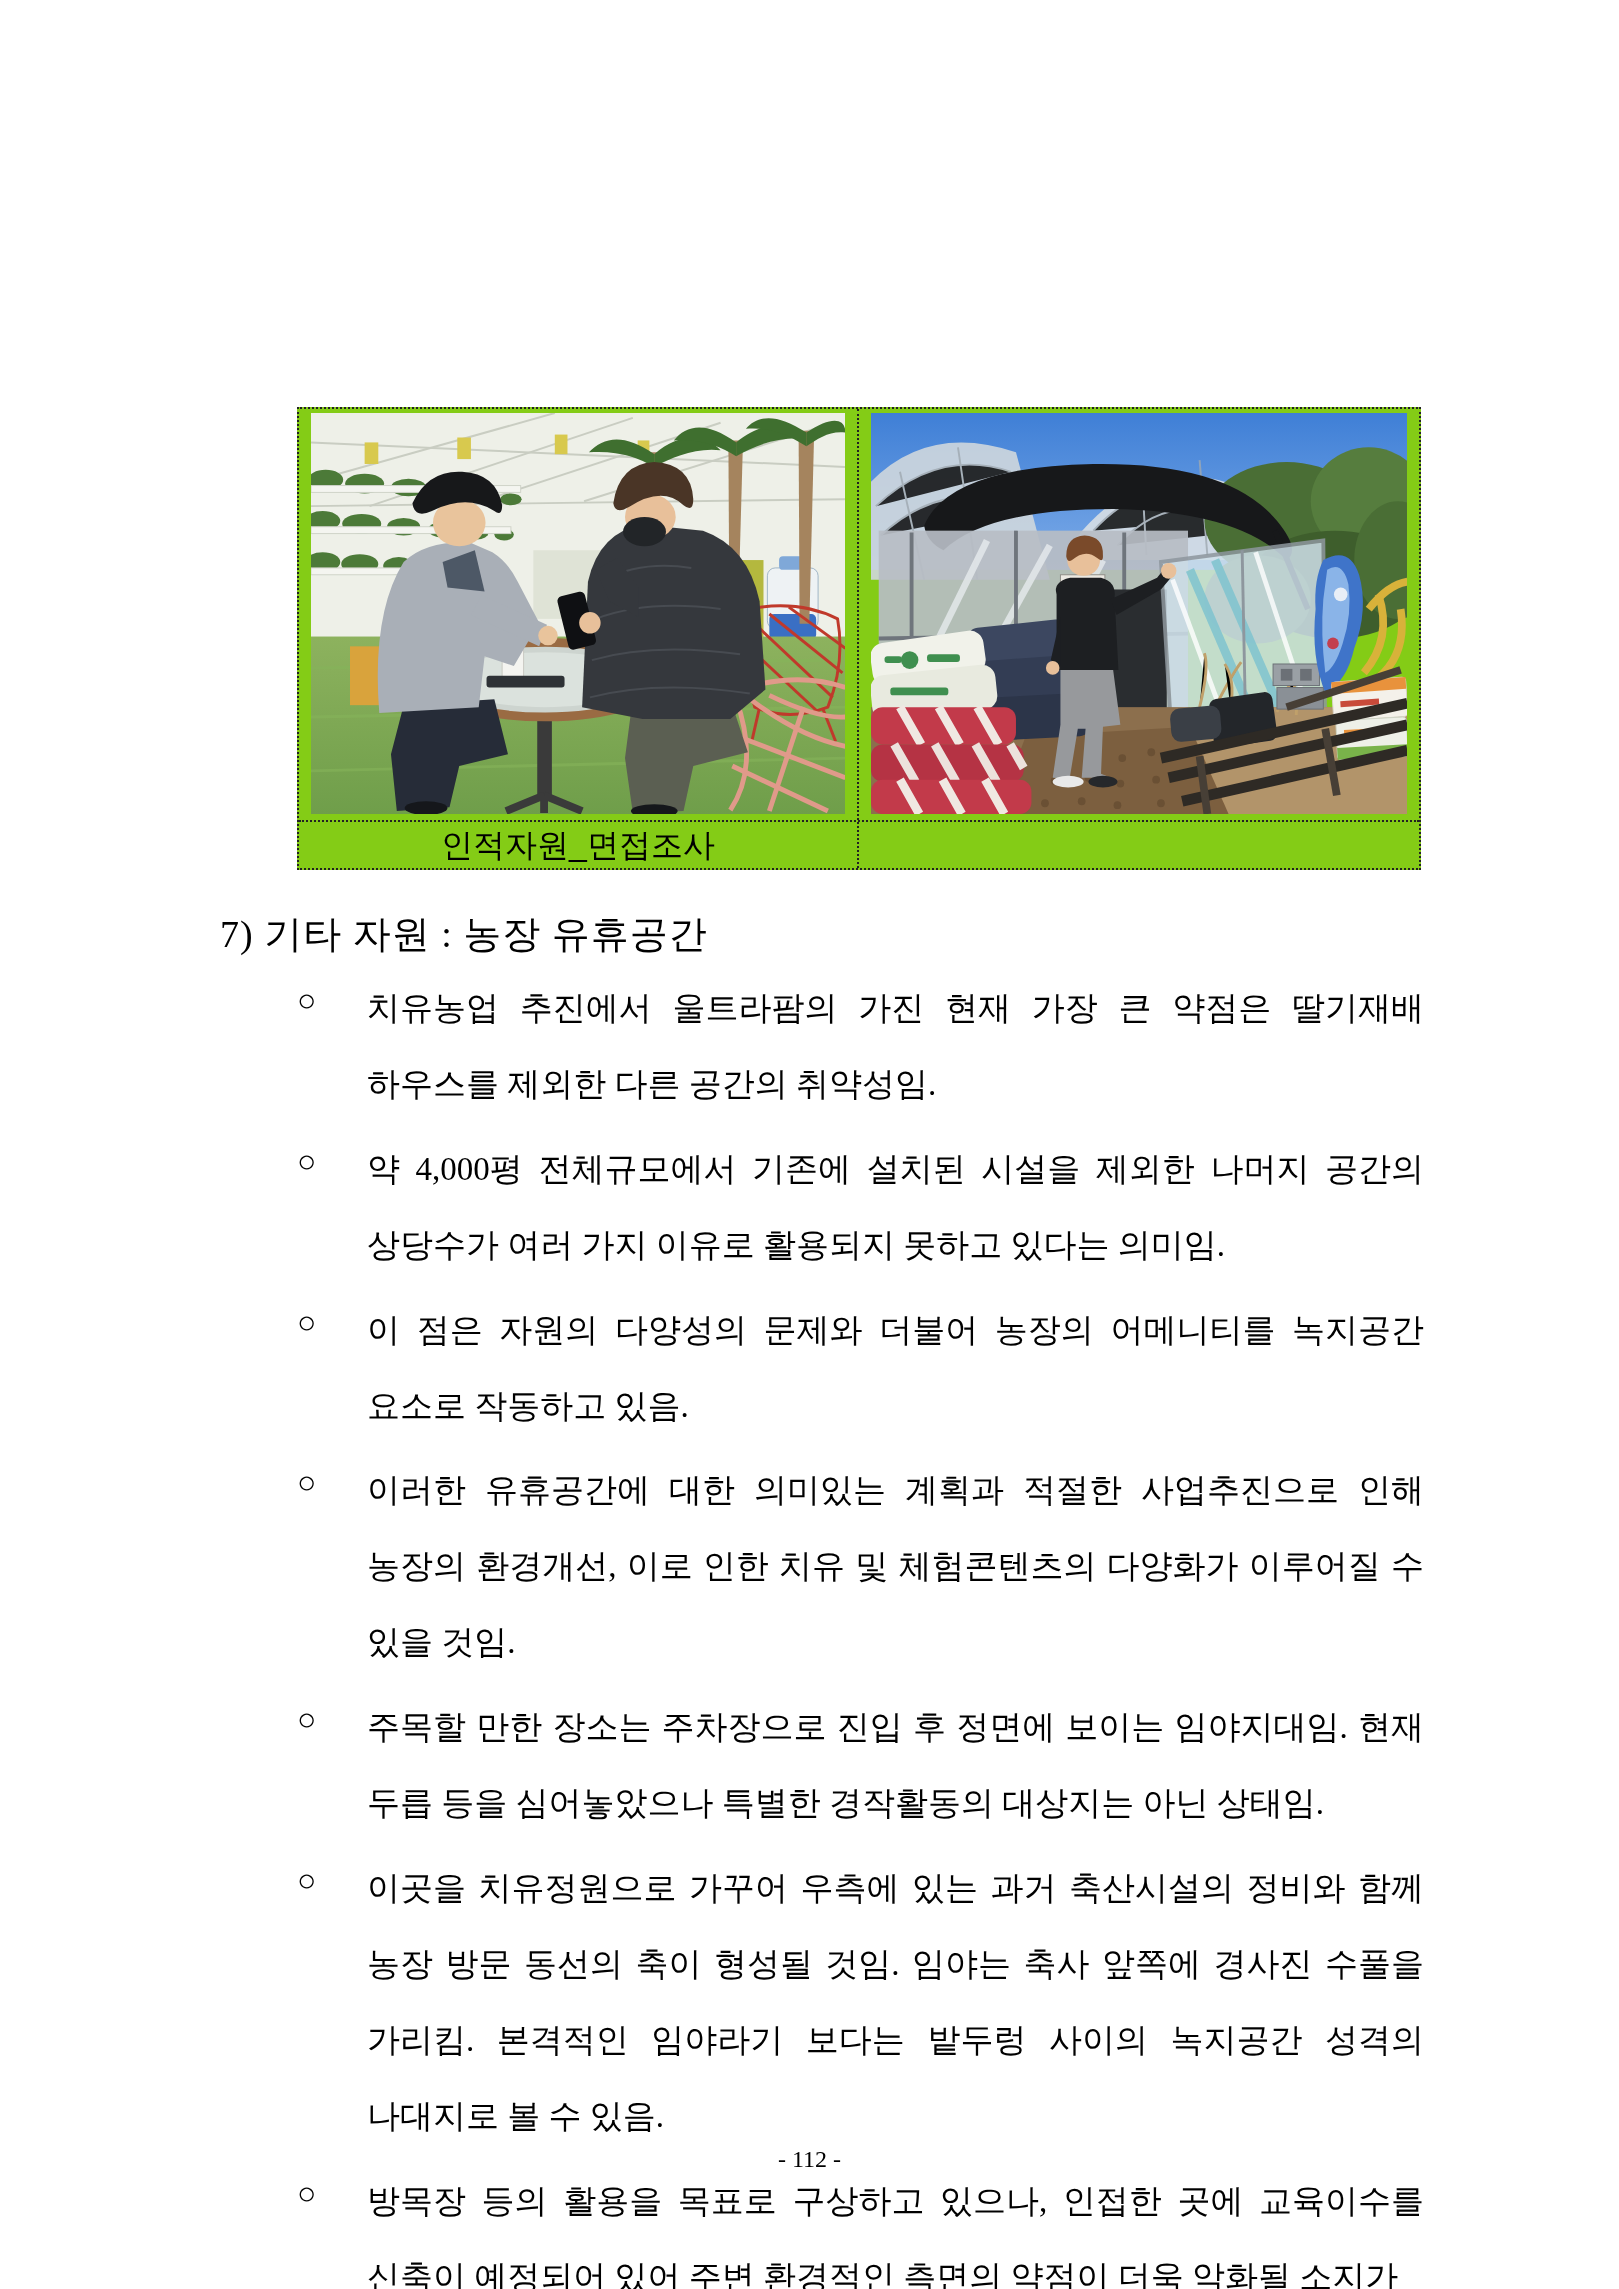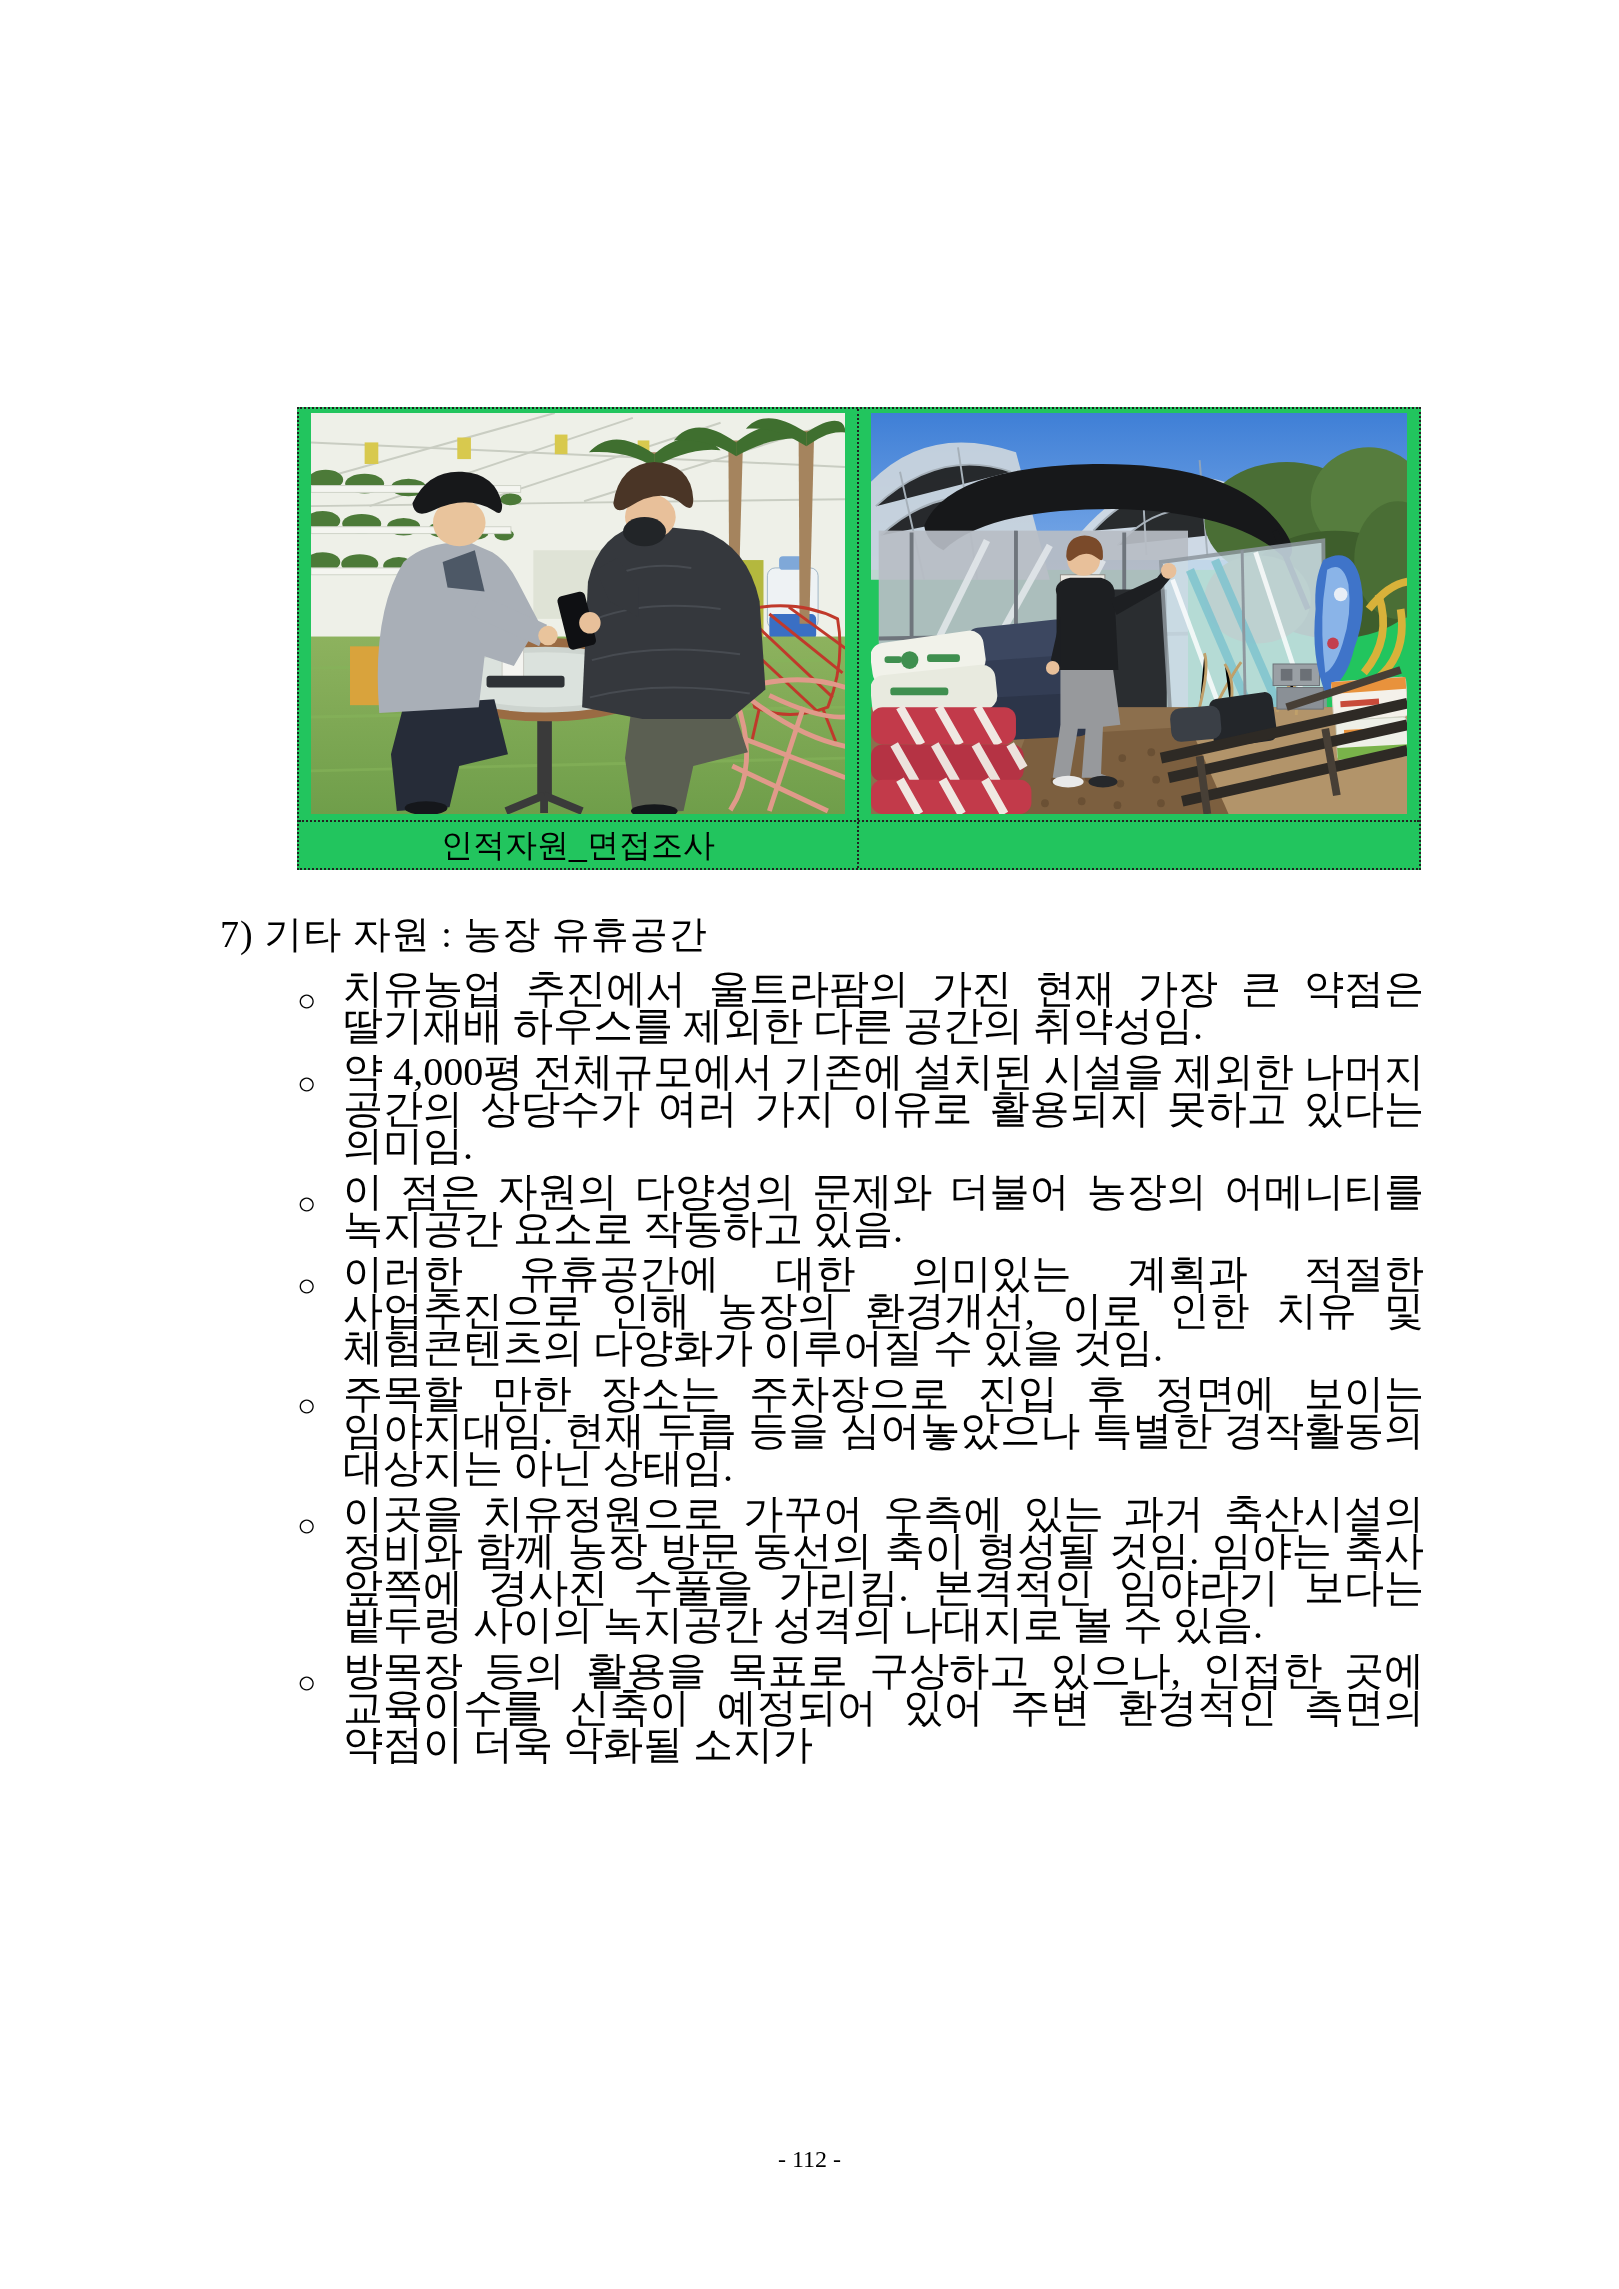--- a/index.html
+++ b/index.html
@@ -20,21 +20,21 @@
     font-size: 33px; line-height: 61px;
     text-align: justify; text-justify: inter-word;
     word-break: keep-all;
   }
   
   .photo-table {
     position: absolute;
     top: 407px; left: 297px; width: 1124px;
     border: 2px dotted #222;
     box-sizing: border-box;
-    background: #22c55e;
+    background: #84cc16;
   }
   .photo-row { display: flex; }
   .photo-cell {
     width: 50%;
     box-sizing: border-box;
     padding: 3.9px 11.8px 5.9px 11.8px;
   }
   .photo-cell.left { border-right: 2px dotted #222; }
   .photo-cell svg { display:block; width:100%; height:401px; }
   .caption-row { display:flex; border-top: 2px dotted #222; }
@@ -62,23 +62,24 @@
   .bullet {
     display: flex;
     margin: 0 0 8.8px 0;
   }
   .bullet-marker {
     flex: 0 0 46px;
     font-size: 32px; line-height: 61px;
   }
   .bullet-text {
     flex: 1 1 auto;
-    font-size: 40px; line-height: 37px;
+    font-size: 33px; line-height: 76px;
     text-align: justify; text-justify: inter-word;
     word-break: keep-all;
+    margin-left: 24px;
   }
   
   .page-number {
     position: absolute;
     left: 0; right: 0; top: 2129px;
     text-align: center;
     font-size: 24px; line-height: 61px;
   }
 </style>
 </head>

